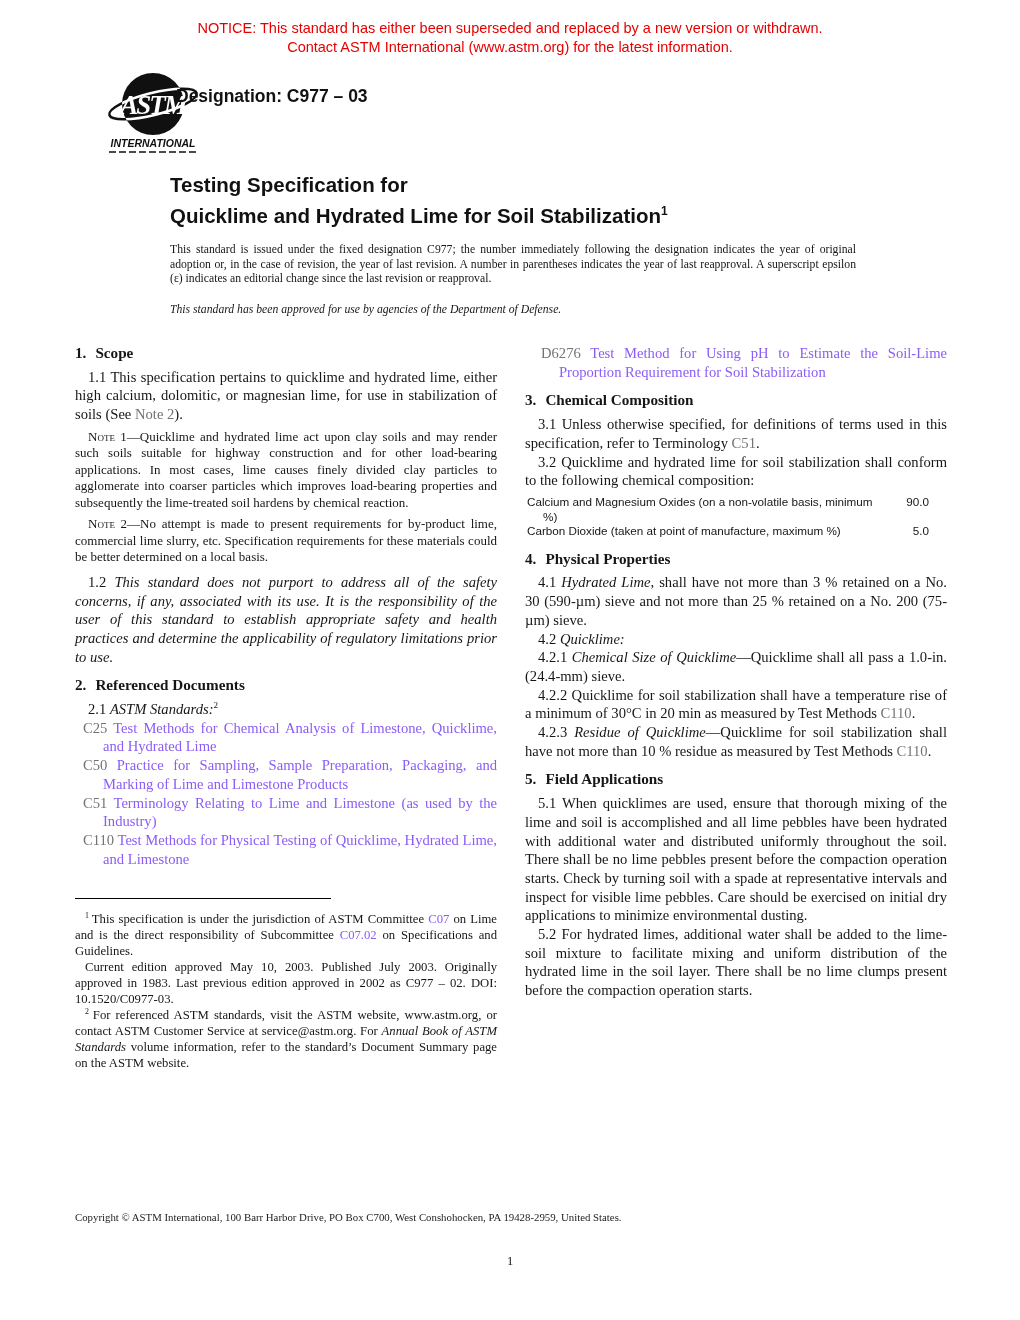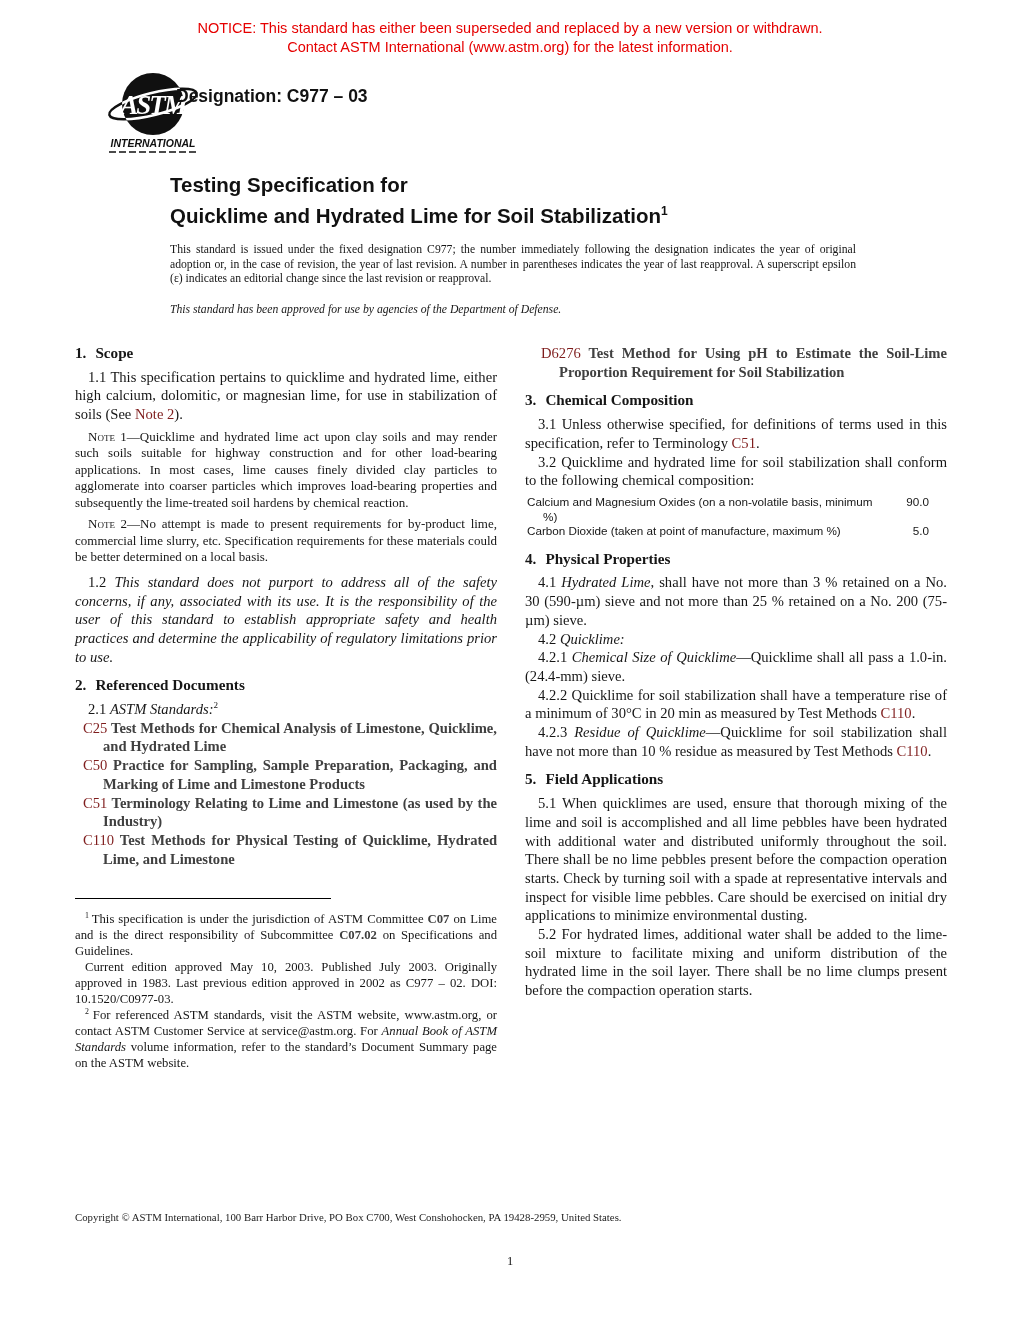--- a/index.html
+++ b/index.html
@@ -30,22 +30,22 @@
 
   .sec-head{font-size:15.2px;font-weight:700;text-align:left;margin:10px 0 5px 0;}
   .sec-head .sec-title{margin-left:9px;}
   .sec-head.first{margin-top:0;}
 
   .p{margin:0;text-indent:13px;}
   .note{font-size:13px;line-height:16.5px;margin:5px 0 0 0;text-indent:13px;}
   .smallcaps{font-variant:small-caps;}
   .italic{font-style:italic;}
   .p-italic{margin:7px 0 0 0;text-indent:13px;}
-  .link-blue{color:#404040;font-weight:bold;}
-  .link-red{color:#7f1d1d;}
+  .link-blue{color:#8b5cf6;}
+  .link-red{color:#737373;}
   .ref{margin:0 0 0 28px;text-indent:-20px;}
   .d6276ref{margin:0 0 0 34px;text-indent:-18px;}
 
   .fn-sep{width:256px;border:none;border-top:1.5px solid #000;margin:30px 0 12px 0;}
   .fn{font-size:12.7px;line-height:16px;margin:0;text-align:justify;text-indent:10px;}
   .sup{vertical-align:super;font-size:0.62em;line-height:0;}
 
   .chem-table{margin:5px 0 11px 2px;font-family:"Liberation Sans",sans-serif;
           font-size:11.7px;line-height:14.6px;text-align:left;}
   .trow{display:flex;}

